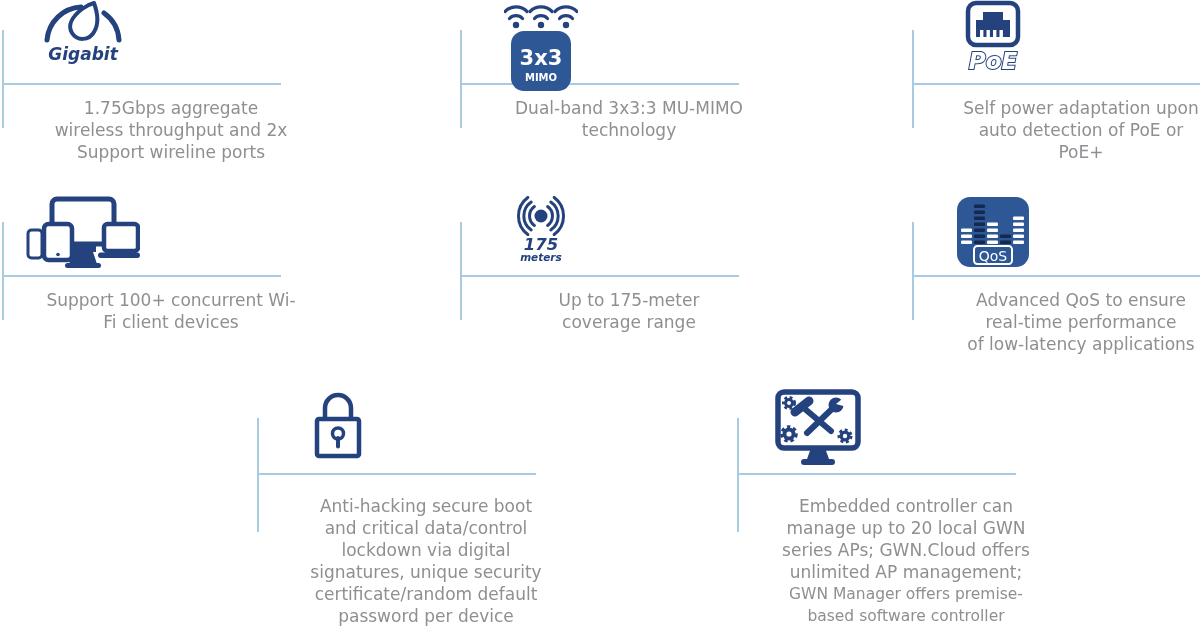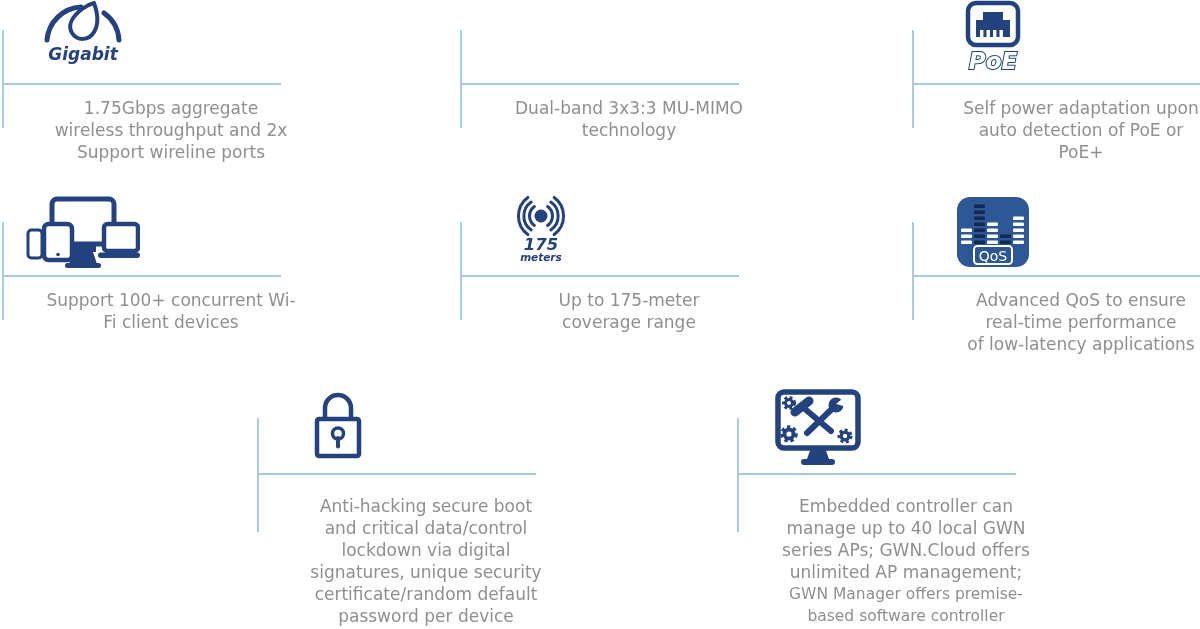--- a/index.html
+++ b/index.html
@@ -46,20 +46,38 @@
       <div class="icon-label">Gigabit</div>
     </div>
     <div class="feature-text">1.75Gbps aggregate
 wireless throughput and 2x
 Support wireline ports</div>
   </div>
 
   <div class="block" style="left:460px;top:0;">
     <div class="vline"></div>
     <div class="hline"></div>
+    <div class="icon-wrap">
+      <svg width="74" height="94" viewBox="0 0 74 94">
+        <g fill="none" stroke="#24427e" stroke-width="3.2" stroke-linecap="round">
+          <path d="M5.5,18.5 A9,9 0 0 1 18.5,18.5"></path>
+            <path d="M1,11.5 A15.5,15.5 0 0 1 23,11.5"></path>
+          <path d="M30.5,18.5 A9,9 0 0 1 43.5,18.5"></path>
+            <path d="M26,11.5 A15.5,15.5 0 0 1 48,11.5"></path>
+          <path d="M55.5,18.5 A9,9 0 0 1 68.5,18.5"></path>
+            <path d="M51,11.5 A15.5,15.5 0 0 1 73,11.5"></path>
+        </g>
+        <circle cx="12" cy="25" r="3.2" fill="#24427e"></circle>
+        <circle cx="37" cy="25" r="3.2" fill="#24427e"></circle>
+        <circle cx="62" cy="25" r="3.2" fill="#24427e"></circle>
+        <rect x="7" y="31" width="60" height="60" rx="13" fill="#2e5795"></rect>
+        <text x="37" y="65" text-anchor="middle" font-family="DejaVu Sans, sans-serif" font-size="21" font-weight="bold" fill="#ffffff">3x3</text>
+        <text x="37" y="81" text-anchor="middle" font-family="DejaVu Sans, sans-serif" font-size="10" font-weight="bold" fill="#ffffff">MIMO</text>
+      </svg>
+    </div>
     <div class="feature-text">Dual-band 3x3:3 MU-MIMO
 technology</div>
   </div>
 
   <div class="block" style="left:912px;top:0;">
     <div class="vline"></div>
     <div class="hline wide"></div>
     <div class="icon-wrap">
       <svg width="64" height="74" viewBox="0 0 64 74">
         <rect x="7" y="3" width="50" height="42" rx="8" fill="#fff" stroke="#24427e" stroke-width="4.5"></rect>
@@ -204,20 +222,20 @@
         <g>
           <circle cx="70" cy="47" r="5.5" fill="#24427e"></circle>
           <circle cx="70" cy="47" r="5.5" fill="none" stroke="#24427e" stroke-width="4" stroke-dasharray="2.6,2.4"></circle>
           <circle cx="70" cy="47" r="2.2" fill="#ffffff"></circle>
         </g>
         <path d="M36,59 L50,59 L54,70 L32,70 Z" fill="#24427e"></path>
         <rect x="26" y="70" width="34" height="6" rx="3" fill="#24427e"></rect>
       </svg>
     </div>
     <div class="feature-text">Embedded controller can
-manage up to 40 local GWN
+manage up to 20 local GWN
 series APs; GWN.Cloud offers
 unlimited AP management;</div>
     <div class="feature-text-small">GWN Manager offers premise-
 based software controller</div>
   </div>
 
 </div>
 
 </body></html>

